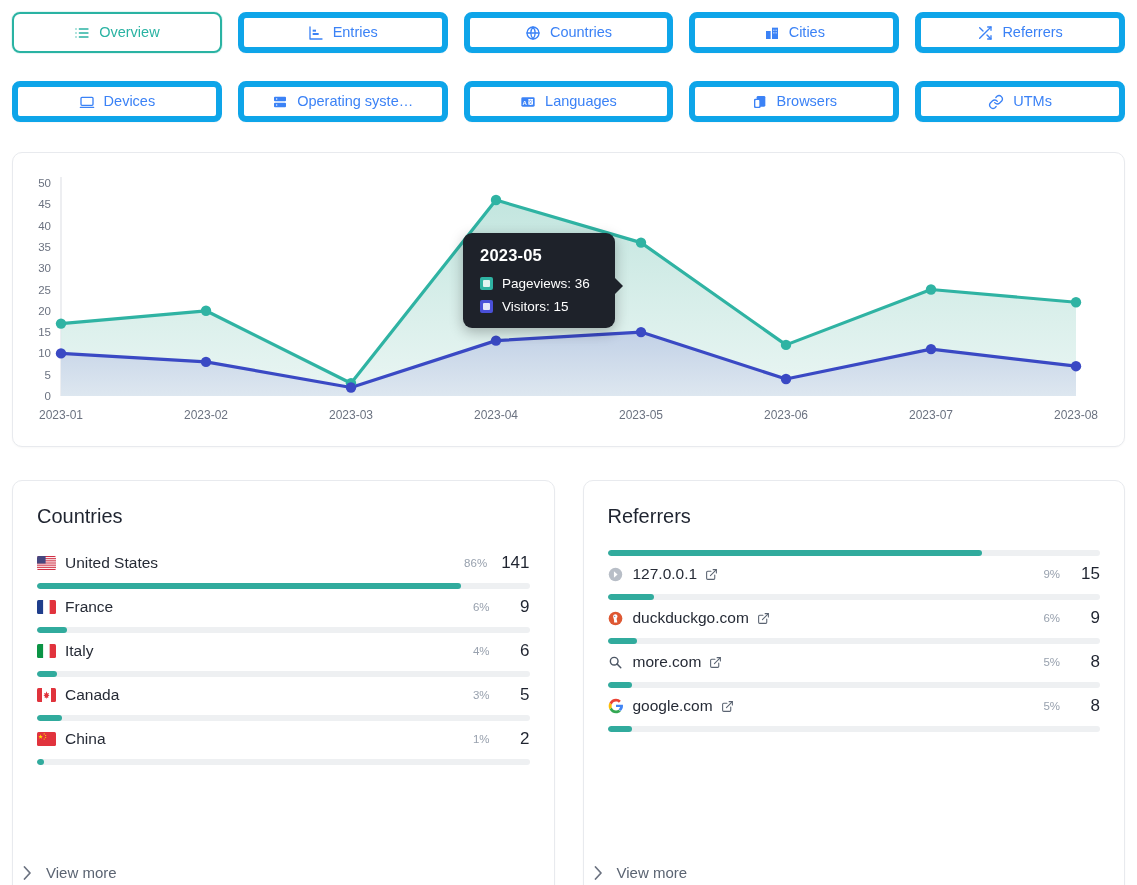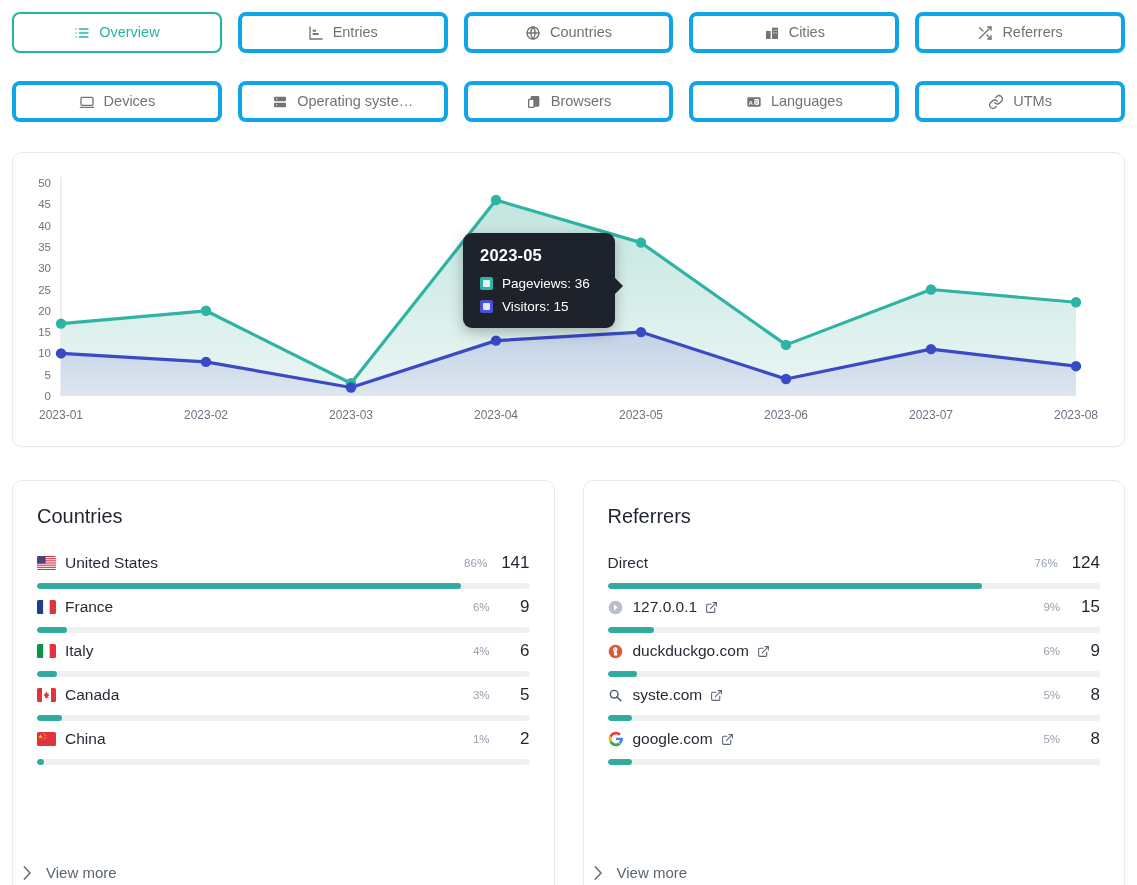--- a/index.html
+++ b/index.html
@@ -16,29 +16,29 @@
 
   
   .tabs {
     display: grid;
     grid-template-columns: repeat(5, 1fr);
     gap: 16px;
     padding: 12px 12px 0 12px;
   }
   .tab {
     height: 41px;
-    border: 4px solid #0ea5e9;
+    border: 6px solid #0ea5e9;
     border-radius: 8px;
     background: #ffffff;
     display: flex;
     align-items: center;
     justify-content: center;
     gap: 9px;
     font-size: 14.5px;
-    color: #737373;
+    color: #3b82f6;
     cursor: pointer;
     box-shadow: 0 1px 1px rgba(16,24,40,0.03);
     user-select: none;
     overflow: hidden;
     white-space: nowrap;
   }
   .tab.active {
     border: 2px solid #2ab3a3;
     color: #2ab3a3;
     box-shadow: 0 0 0 1px rgba(42,179,163,0.12);
@@ -262,37 +262,37 @@
             <rect x="3" y="13" width="18" height="7" rx="1.5" fill="currentColor" stroke="none"></rect>
             <circle cx="7" cy="7.5" r="1" fill="#fff" stroke="none"></circle>
             <circle cx="7" cy="16.5" r="1" fill="#fff" stroke="none"></circle>
           </svg>
         </span>
         <span class="tab-label">Operating syste…</span>
       </div>
       <div class="tab">
         <span class="ticon">
           <svg width="16" height="16" viewBox="0 0 24 24" fill="none" stroke="currentColor" stroke-width="2" stroke-linecap="round" stroke-linejoin="round">
-            <rect x="7" y="3" width="13" height="16" rx="2" fill="currentColor" stroke="none"></rect>
-            <rect x="3" y="7" width="10" height="14" rx="2" fill="currentColor" stroke="none"></rect>
-            <rect x="5" y="9" width="6" height="10" rx="1" fill="#fff" stroke="none"></rect>
-          </svg>
-        </span>
-        <span class="tab-label">Browsers</span>
-      </div>
-      <div class="tab">
-        <span class="ticon">
-          <svg width="16" height="16" viewBox="0 0 24 24" fill="none" stroke="currentColor" stroke-width="2" stroke-linecap="round" stroke-linejoin="round">
             <rect x="2" y="5" width="20" height="14" rx="2" fill="currentColor" stroke="none"></rect>
             <text x="7" y="16" font-size="9" font-weight="bold" fill="#fff" stroke="none" text-anchor="middle">A</text>
             <rect x="12.5" y="7.5" width="7" height="9" fill="#fff" stroke="none"></rect>
             <text x="16" y="15" font-size="8" fill="currentColor" stroke="none" text-anchor="middle">文</text>
           </svg>
         </span>
         <span class="tab-label">Languages</span>
+      </div>
+      <div class="tab">
+        <span class="ticon">
+          <svg width="16" height="16" viewBox="0 0 24 24" fill="none" stroke="currentColor" stroke-width="2" stroke-linecap="round" stroke-linejoin="round">
+            <rect x="7" y="3" width="13" height="16" rx="2" fill="currentColor" stroke="none"></rect>
+            <rect x="3" y="7" width="10" height="14" rx="2" fill="currentColor" stroke="none"></rect>
+            <rect x="5" y="9" width="6" height="10" rx="1" fill="#fff" stroke="none"></rect>
+          </svg>
+        </span>
+        <span class="tab-label">Browsers</span>
       </div>
       <div class="tab">
         <span class="ticon">
           <svg width="16" height="16" viewBox="0 0 24 24" fill="none" stroke="currentColor" stroke-width="2" stroke-linecap="round" stroke-linejoin="round">
             <path d="M10 13a5 5 0 0 0 7.5.5l3-3a5 5 0 0 0-7-7l-1.7 1.7"></path>
             <path d="M14 11a5 5 0 0 0-7.5-.5l-3 3a5 5 0 0 0 7 7l1.7-1.7"></path>
           </svg>
         </span>
         <span class="tab-label">UTMs</span>
       </div>
@@ -472,26 +472,20 @@
             </svg>
         </span>
         <span>View more</span>
       </div>
     </div>
 
     <div class="panel">
       <div class="panel-title">Referrers</div>
       <div id="referrers-list">
           <div class="stat-row">
-            <div class="stat-top">
-              <span class="stat-name">Direct</span>
-              <span class="stat-spacer"></span>
-              <span class="stat-pct">76%</span>
-              <span class="stat-val">124</span>
-            </div>
             <div class="bar-track">
               <div class="bar-fill" style="width: 76%;"></div>
             </div>
           </div>
           <div class="stat-row">
             <div class="stat-top">
               <span class="fav">
                 <svg width="15" height="15" viewBox="0 0 16 16">
                   <circle cx="8" cy="8" r="7.2" fill="#b8bec7"></circle>
                   <path d="M6.3 4.6 L10.2 8 L6.3 11.4 Z" fill="#fff"></path>
@@ -539,21 +533,21 @@
             </div>
           </div>
           <div class="stat-row">
             <div class="stat-top">
               <span class="fav">
                 <svg width="15" height="15" viewBox="0 0 16 16">
                   <circle cx="6.6" cy="6.6" r="4.1" fill="none" stroke="#4b5563" stroke-width="1.5"></circle>
                   <line x1="9.7" y1="9.7" x2="13.6" y2="13.6" stroke="#4b5563" stroke-width="1.6" stroke-linecap="round"></line>
                 </svg>
               </span>
-              <span class="stat-name">syste.com</span>
+              <span class="stat-name">more.com</span>
               <span class="ext-link">
                 <svg width="13" height="13" viewBox="0 0 24 24" fill="none" stroke="#5b6472" stroke-width="2" stroke-linecap="round" stroke-linejoin="round">
                   <path d="M18 13v6a2 2 0 0 1-2 2H5a2 2 0 0 1-2-2V8a2 2 0 0 1 2-2h6"></path>
                   <polyline points="15 3 21 3 21 9"></polyline>
                   <line x1="10" y1="14" x2="21" y2="3"></line>
                 </svg>
               </span>
               <span class="stat-spacer"></span>
               <span class="stat-pct">5%</span>
               <span class="stat-val">8</span>

